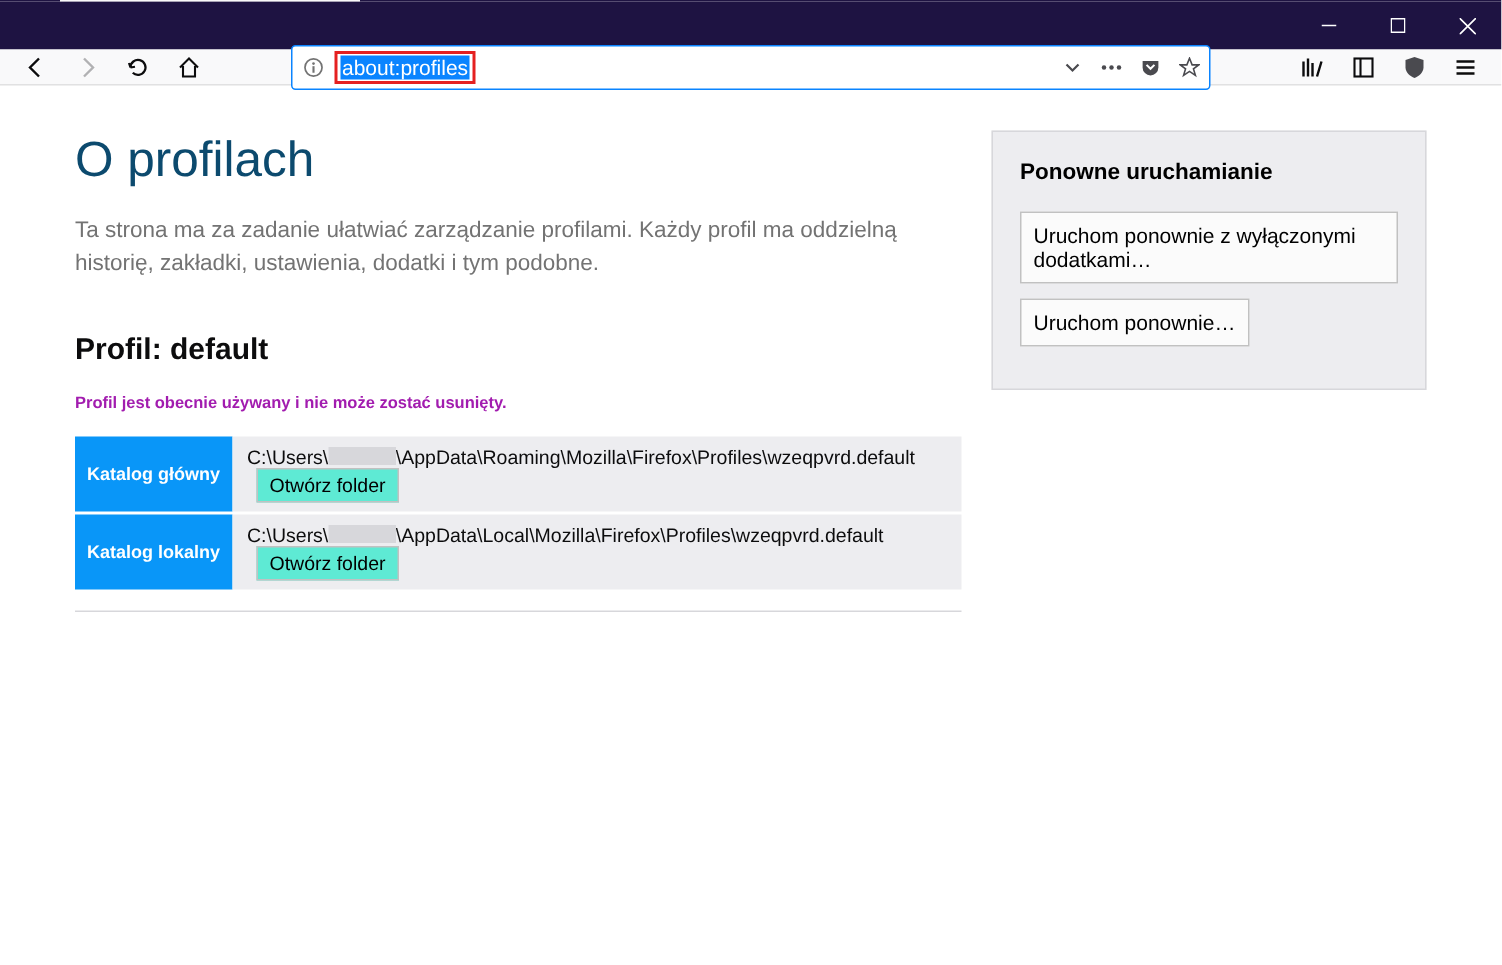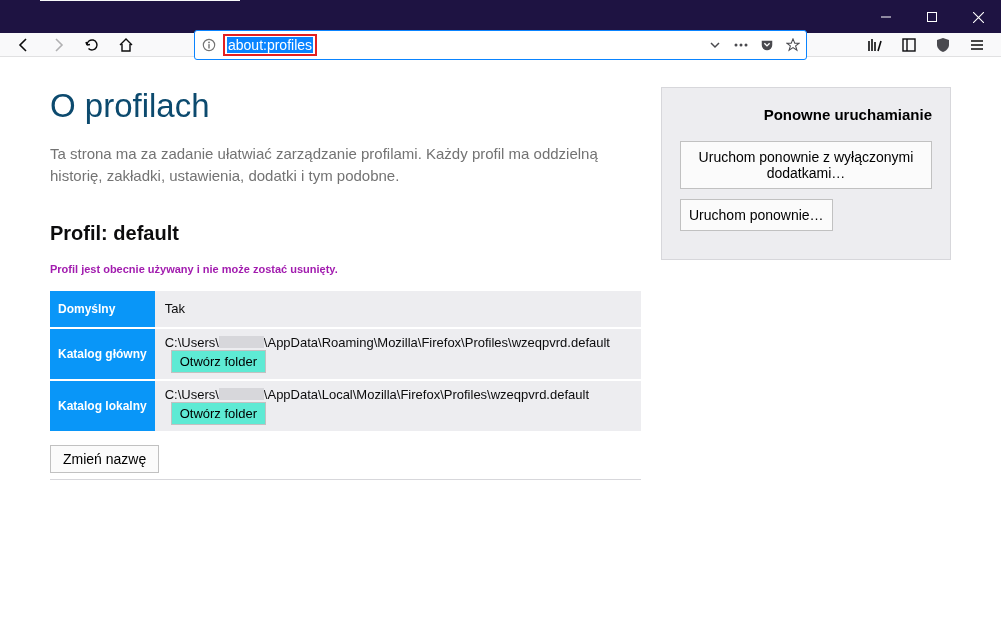--- a/index.html
+++ b/index.html
@@ -39,22 +39,22 @@
   .main h3 { font-size: 11px; font-weight: 700; color: #a21caf; margin-bottom: 14px; }
   
   table { width: 100%; border-collapse: separate; border-spacing: 0 2px; margin-bottom: 12px; }
   table td { padding: 0; }
   table td.label { background: #0996f8; color: #fff; font-weight: 700; padding: 11px 8px; font-size: 12px; white-space: nowrap; width: 100px; }
   table td.value { background: #ededf0; padding: 6px 10px; font-size: 13px; color: #0c0c0d; }
   table td.value .redacted { display: inline-block; width: 45px; height: 12px; background: #d7d7db; vertical-align: middle; position: relative; top:-1px;}
   table td.value .open-btn { background: #5eead4; border: 1px solid #c1c1c1; padding: 3px 8px; font-size: 13px; margin-left: 6px; cursor:pointer; font-family:inherit;}
   
   .sidebar { width: 290px; background: #ededf0; border: 1px solid #d7d7db; padding: 18px; }
-  .sidebar h3 { font-size: 15px; font-weight: 700; margin-bottom: 18px; text-align: right; }
-  .sidebar .btn { display: block; width: 100%; margin-bottom: 10px; text-align: center; padding: 7px 8px; font-size: 14px; }
+  .sidebar h3 { font-size: 15px; font-weight: 700; margin-bottom: 18px; }
+  .sidebar .btn { display: block; width: 100%; margin-bottom: 10px; text-align: left; padding: 7px 8px; font-size: 14px; }
   
   hr { border: none; border-top: 1px solid #d7d7db; margin-top: 6px; }
 </style>
 </head>
 <body>
 
 <div class="tabstrip">
   <div class="tab">
     
     
@@ -173,42 +173,37 @@
   <div class="main">
     <h1>O profilach</h1>
     <p class="desc">Ta strona ma za zadanie ułatwiać zarządzanie profilami. Każdy profil ma oddzielną historię, zakładki, ustawienia, dodatki i tym podobne.</p>
     
     
     <h2>Profil: default</h2>
     <h3>Profil jest obecnie używany i nie może zostać usunięty.</h3>
     
     <table>
       <tbody>
-          <tr>
-        <td class="label">Domyślny</td>
-        <td class="value">Tak</td>
-      </tr>
       <tr>
         <td class="label">Katalog główny</td>
         <td class="value">
           <span>C:\Users\</span><span class="redacted"></span><span>\AppData\Roaming\Mozilla\Firefox\Profiles\wzeqpvrd.default</span>
           <button class="open-btn">Otwórz folder</button>
         </td>
       </tr>
       <tr>
         <td class="label">Katalog lokalny</td>
         <td class="value">
           <span>C:\Users\</span><span class="redacted"></span><span>\AppData\Local\Mozilla\Firefox\Profiles\wzeqpvrd.default</span>
           <button class="open-btn">Otwórz folder</button>
         </td>
       </tr>
     </tbody>
       </table>
     
-    <button class="btn">Zmień nazwę</button>
     <hr>
   </div>
 
   <div class="sidebar">
     <h3>Ponowne uruchamianie</h3>
     <button class="btn">Uruchom ponownie z wyłączonymi dodatkami…</button>
     <button class="btn" style="width:auto; display:inline-block;">Uruchom ponownie…</button>
   </div>
 </div>
 

